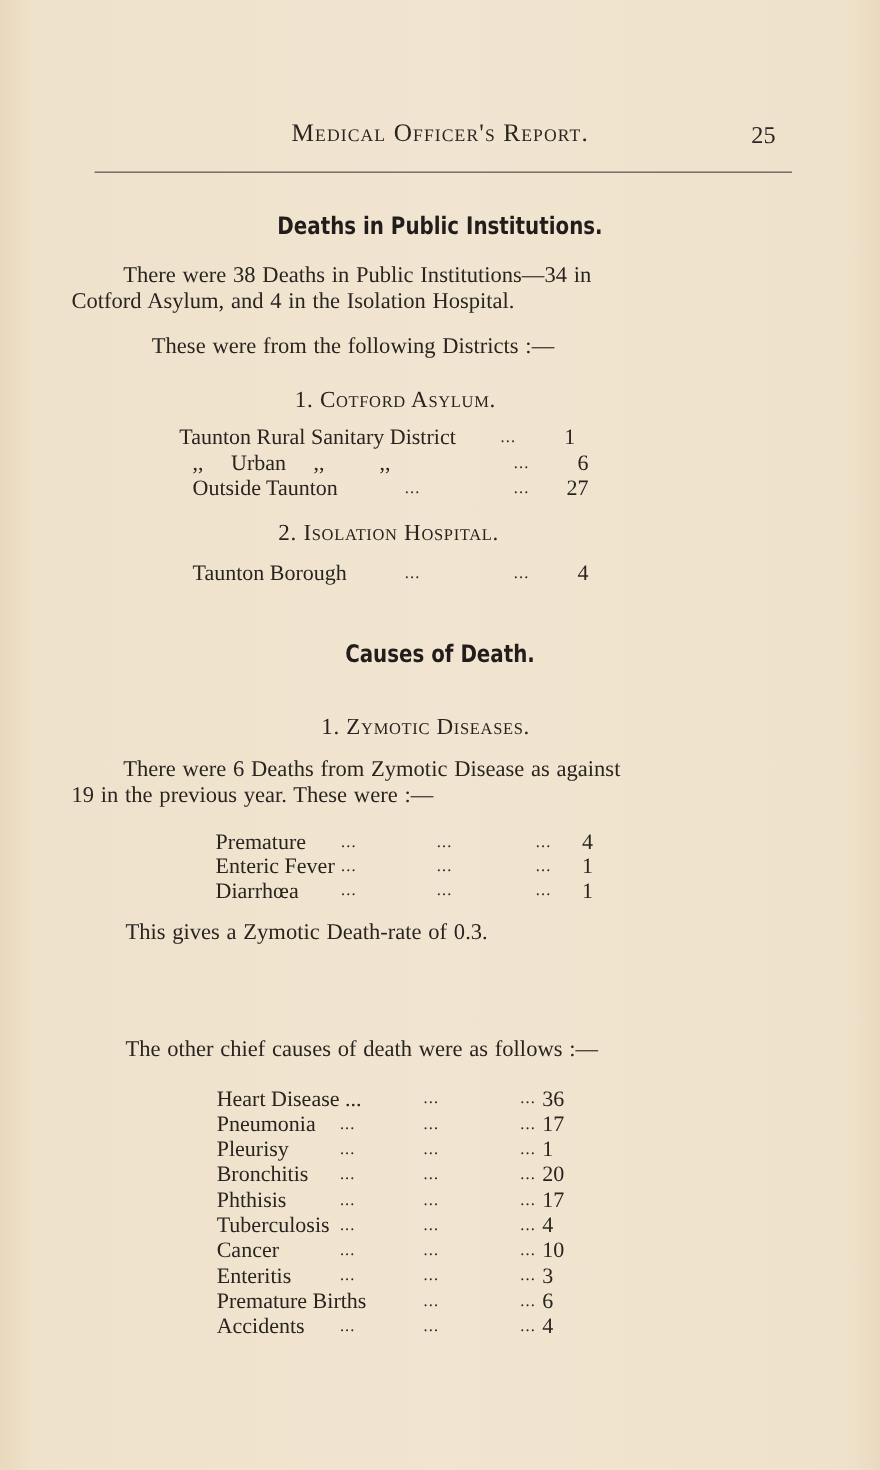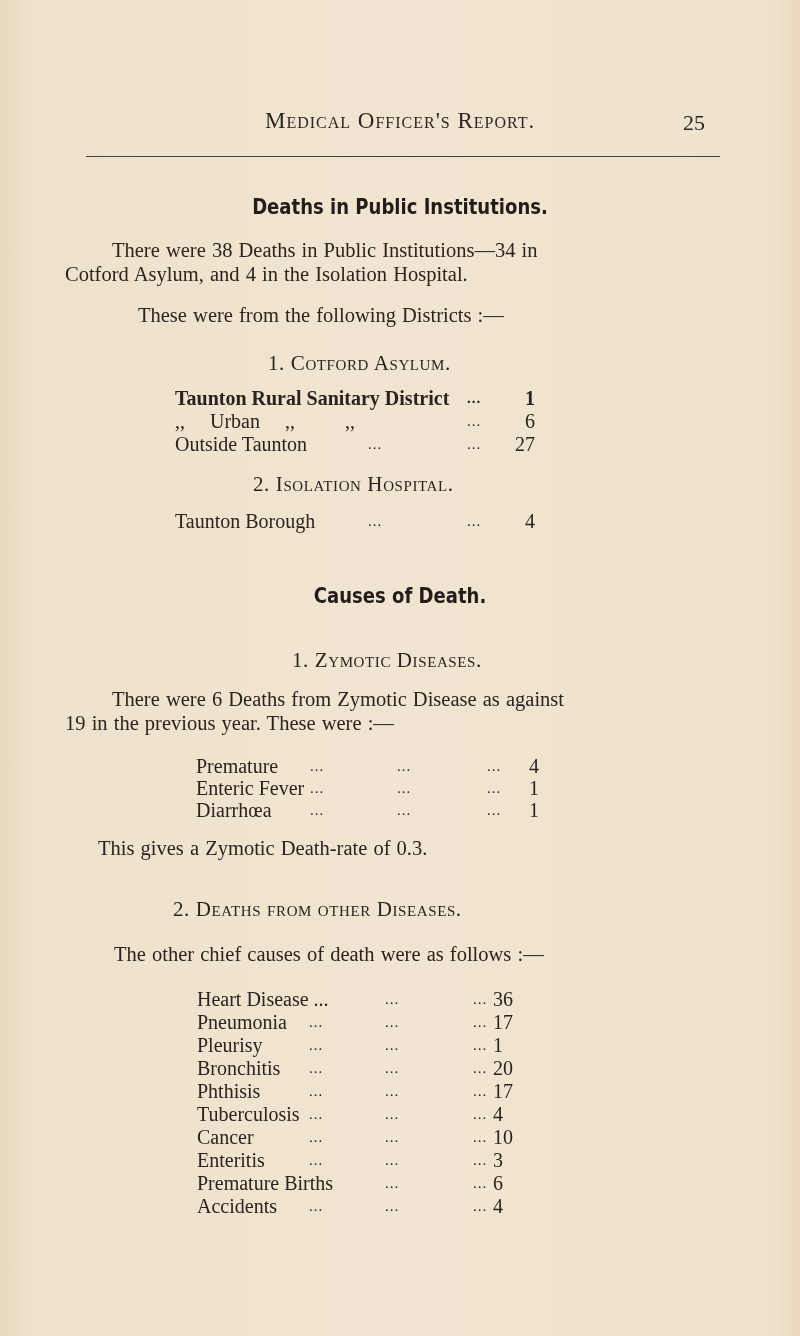--- a/index.html
+++ b/index.html
@@ -107,21 +107,21 @@
 
   <div class="section-heading" style="top:194px;">Deaths in Public Institutions.</div>
 
   <div class="para" style="left:112px; top:238px; width:680px;">There were 38 Deaths in Public Institutions—34 in</div>
   <div class="para" style="left:65px; top:262px; width:700px;">Cotford Asylum, and 4 in the Isolation Hospital.</div>
 
   <div class="para" style="left:138px; top:303px; width:600px;">These were from the following Districts :—</div>
 
   <div class="subhead" style="left:268px; top:351px;">1. Cotford Asylum.</div>
 
-  <div class="row" style="left:175px; top:387px; width:400px;font-weight:bold;">
+  <div class="row" style="left:163px; top:387px; width:400px;">
     <span class="label">Taunton Rural Sanitary District</span>
     <span class="dots" style="left:292px;">...</span>
     <span class="value" style="left:330px; width:30px;">1</span>
   </div>
   <div class="row" style="left:175px; top:410px; width:400px;">
     <span class="label" style="white-space:pre;">,,     Urban     ,,          ,,</span>
     <span class="dots" style="left:292px;">...</span>
     <span class="value" style="left:330px; width:30px;">6</span>
   </div>
   <div class="row" style="left:175px; top:433px; width:400px;">
@@ -162,23 +162,22 @@
     <span class="value" style="left:315px; width:28px;">1</span>
   </div>
   <div class="row" style="left:196px; top:799px; width:420px;">
     <span class="label">Diarrhœa</span>
     <span class="dots" style="left:114px;">...</span>
     <span class="dots" style="left:201px;">...</span>
     <span class="dots" style="left:291px;">...</span>
     <span class="value" style="left:315px; width:28px;">1</span>
   </div>
 
-  <div class="para" style="left:98px; top:836px; width:600px;">This gives a Zymotic Death-rate of 0.3.</div>
-
-  <div class="subhead" style="left:173px; top:897px;">2. Deaths from other Diseases.</div>
+  <div class="para" style="left:114px; top:836px; width:600px;">This gives a Zymotic Death-rate of 0.3.</div>
+
 
   <div class="para" style="left:114px; top:942px; width:680px;">The other chief causes of death were as follows :—</div>
 
   <div class="row" style="left:197px; top:988px; width:420px;">
     <span class="label">Heart Disease ...</span>
     <span class="dots" style="left:188px;">...</span>
     <span class="dots" style="left:276px;">...</span>
     <span class="value" style="left:296px; width:42px; text-align:left;">36</span>
   </div>
   <div class="row" style="left:197px; top:1011px; width:420px;">

